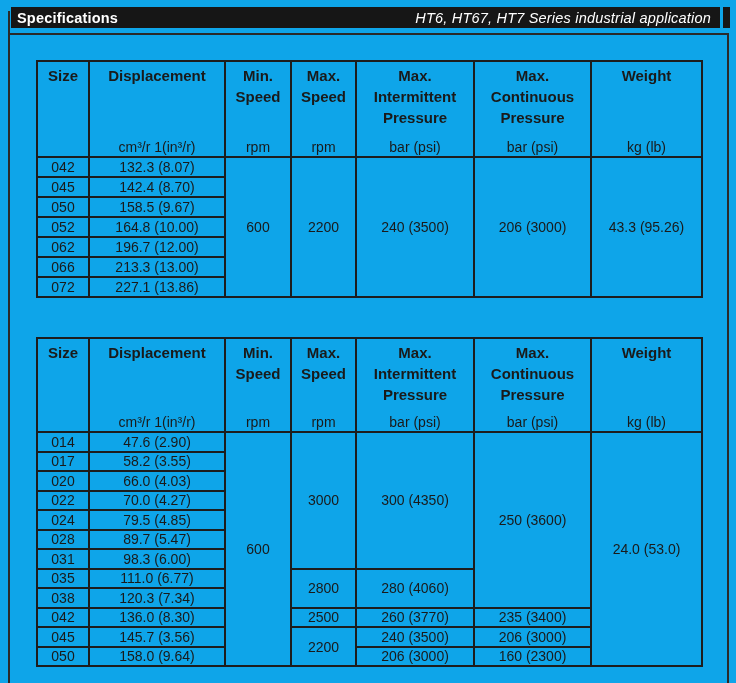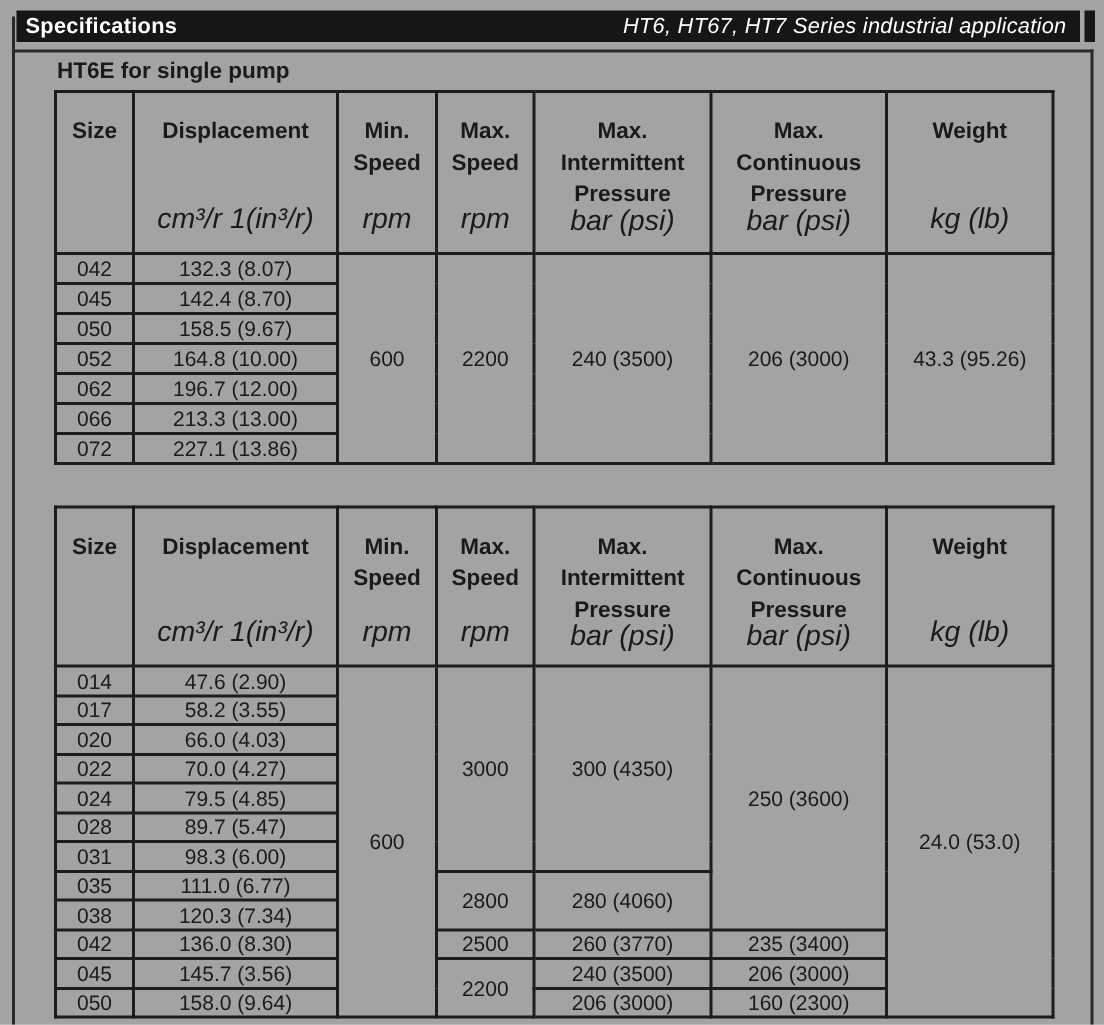--- a/index.html
+++ b/index.html
@@ -1,21 +1,21 @@
 <!DOCTYPE html>
 <html><head>
 <meta charset="utf-8">
 <style>
   html, body { margin:0; padding:0; }
   body {
     width:736px; height:683px; position:relative; overflow:hidden;
     background:#ffffff; color:#1a1a1a;
     font-family:"Liberation Sans", sans-serif;
   }
-  .page { position:absolute; inset:0; background:#a3a3a3; }
+  .page { position:absolute; inset:0; background:#0ea5e9; }
 
   
   .titlebar {
     position:absolute; left:11px; top:7px; width:709px; height:21px;
     background:#161616; color:#ffffff;
     display:flex; justify-content:space-between; align-items:center;
     padding:0 9px 0 6px; box-sizing:border-box;
   }
   .titlebar .tleft  { font-weight:bold; font-size:14.5px; letter-spacing:0.2px; }
   .titlebar .tright { font-weight:normal; font-style:italic; font-size:14.5px; letter-spacing:0.2px; }
@@ -42,46 +42,45 @@
   .t2 { top:302px; }
 
   .spec-table th, .spec-table td {
     border:2px solid #1d1d1d; padding:0; text-align:center;
     font-size:14px; overflow:hidden;
   }
   .spec-table th { vertical-align:top; font-weight:bold; }
 
   .hwrap {
     display:flex; flex-direction:column; justify-content:space-between;
-    align-items:center; box-sizing:border-box; padding:3px 1px 13px 1px;margin-top:12px;
+    align-items:center; box-sizing:border-box; padding:3px 1px 1px 1px;
   }
   .t1 .hwrap { height:94px; }
   .t2 .hwrap { height:92px; }
   .hl { font-size:15px; line-height:21px; white-space:pre-line; font-weight:bold; }
-  .hu { font-style:italic; font-weight:normal; font-size:19px; line-height:16px; }
+  .hu { font-weight:normal; font-size:14px; line-height:16px; }
 
   .t1 td { height:18px; }
   .t2 td { height:17.5px; }
   td.mg { vertical-align:middle;margin-left:19px; }
 </style>
 </head>
 <body>
 
 <div class="page">
 
   <div class="titlebar">
     <span class="tleft">Specifications</span>
     <span class="tright">HT6, HT67, HT7 Series industrial application</span>
   </div>
   <div class="bar-cap"></div>
   <div class="bridge-left"></div>
 
   <div class="frame">
 
-    <div class="sec-title sec1-title">HT6E for single pump</div>
 
     <table class="spec-table t1">
       <colgroup>
         <col style="width:52px">
           <col style="width:136px">
           <col style="width:66px">
         <col style="width:65px">
           <col style="width:118px">
           <col style="width:117px">
           <col style="width:111px">

